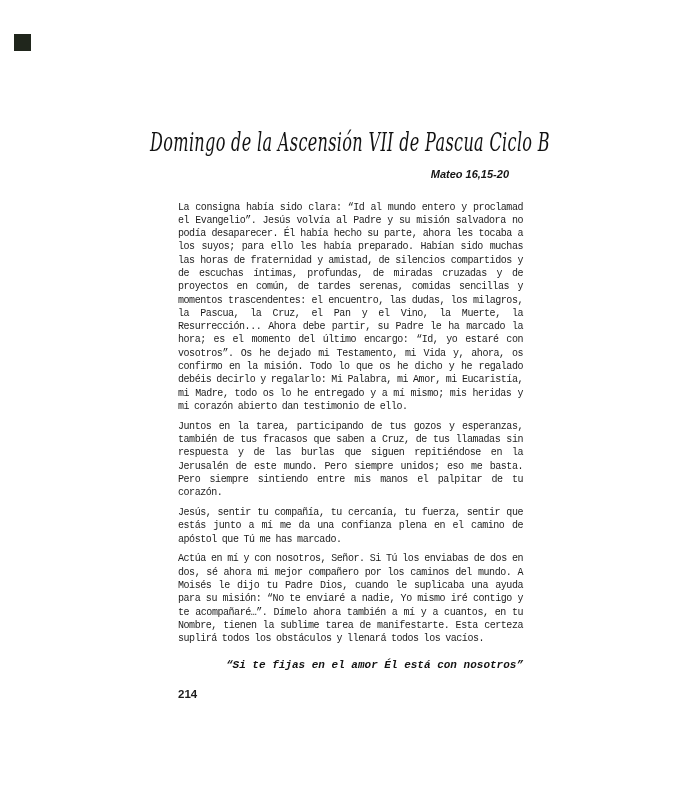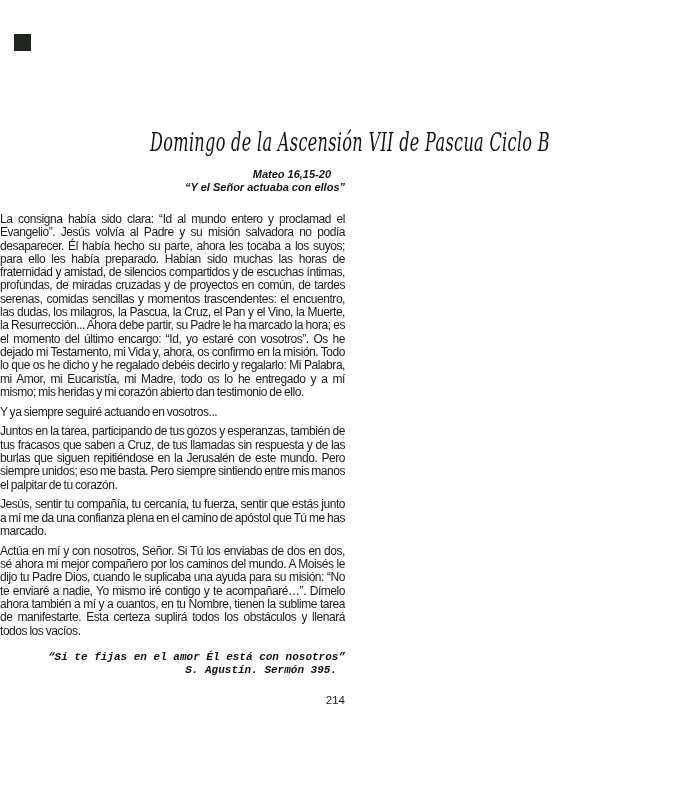--- a/index.html
+++ b/index.html
@@ -28,88 +28,87 @@
     font-style: italic;
     font-weight: 400;
     font-size: 26px;
     color: #111111;
     white-space: nowrap;
     transform: scaleX(0.62);
     transform-origin: 50% 50%;
     letter-spacing: 0.5px;
   }
 
-  .column { width: 345px; }
+  .column { width: 345px; margin-left: 178px; }
 
   .subtitle {
     margin-top: 6px;
     text-align: right;
     font-style: italic;
     font-weight: bold;
     font-size: 11px;
     line-height: 12.5px;
     color: #141414;
   }
   .subtitle .ref { padding-right: 14px; }
 
   .body-block { margin-top: 20px; }
   .body-block p {
     margin: 0 0 6.5px 0;
-    font-size: 12px;
+    font-size: 10px;
     line-height: 13.3px;
     letter-spacing: -0.45px;
     word-spacing: -0.6px;
     text-align: justify;
     text-justify: inter-word;
     color: #1c1c1c;
+    font-family: Liberation Mono, monospace;
   }
 
   .closing {
     margin-top: 13px;
     text-align: right;
     font-style: italic;
     font-weight: bold;
     font-size: 11px;
     line-height: 13.5px;
     color: #141414;
     padding-right: 14px;
     font-family: Liberation Mono, monospace;
   }
   .closing .attribution { padding-right: 8px; }
 
   .page-number {
     margin-top: 16px;
-    text-align: right;
+    text-align: left;
     font-size: 11.5px;
     letter-spacing: 0px;
     color: #1c1c1c;
+    font-weight: bold;
   }
 </style>
 </head>
 <body>
 
 <div class="page">
 
   <div class="corner-mark"></div>
 
   <h1 class="title">Domingo de la Ascensión VII de Pascua Ciclo B</h1>
 
   <div class="column subtitle">
     <div class="ref">Mateo 16,15-20</div>
-    <div class="lead">“Y el Señor actuaba con ellos”</div>
   </div>
 
   <div class="column body-block">
     <p>La consigna había sido clara: “Id al mundo entero y proclamad el Evangelio”. Jesús volvía al Padre y su misión salvadora no podía desaparecer. Él había hecho su parte, ahora les tocaba a los suyos; para ello les había preparado. Habían sido muchas las horas de fraternidad y amistad, de silencios compartidos y de escuchas íntimas, profundas, de miradas cruzadas y de proyectos en común, de tardes serenas, comidas sencillas y momentos trascendentes: el encuentro, las dudas, los milagros, la Pascua, la Cruz, el Pan y el Vino, la Muerte, la Resurrección... Ahora debe partir, su Padre le ha marcado la hora; es el momento del último encargo: “Id, yo estaré con vosotros”. Os he dejado mi Testamento, mi Vida y, ahora, os confirmo en la misión. Todo lo que os he dicho y he regalado debéis decirlo y regalarlo: Mi Palabra, mi Amor, mi Eucaristía, mi Madre, todo os lo he entregado y a mí mismo; mis heridas y mi corazón abierto dan testimonio de ello.</p>
-    <p>Y ya siempre seguiré actuando en vosotros...</p>
     <p>Juntos en la tarea, participando de tus gozos y esperanzas, también de tus fracasos que saben a Cruz, de tus llamadas sin respuesta y de las burlas que siguen repitiéndose en la Jerusalén de este mundo. Pero siempre unidos; eso me basta. Pero siempre sintiendo entre mis manos el palpitar de tu corazón.</p>
     <p>Jesús, sentir tu compañía, tu cercanía, tu fuerza, sentir que estás junto a mí me da una confianza plena en el camino de apóstol que Tú me has marcado.</p>
     <p>Actúa en mí y con nosotros, Señor. Si Tú los enviabas de dos en dos, sé ahora mi mejor compañero por los caminos del mundo. A Moisés le dijo tu Padre Dios, cuando le suplicaba una ayuda para su misión: “No te enviaré a nadie, Yo mismo iré contigo y te acompañaré…”. Dímelo ahora también a mí y a cuantos, en tu Nombre, tienen la sublime tarea de manifestarte. Esta certeza suplirá todos los obstáculos y llenará todos los vacíos.</p>
   </div>
 
   <div class="column closing">
     <div class="quote">“Si te fijas en el amor Él está con nosotros”</div>
-    <div class="attribution">S. Agustín. Sermón 395.</div>
   </div>
 
   <div class="column page-number">214</div>
 
 </div>
 
 </body></html>

